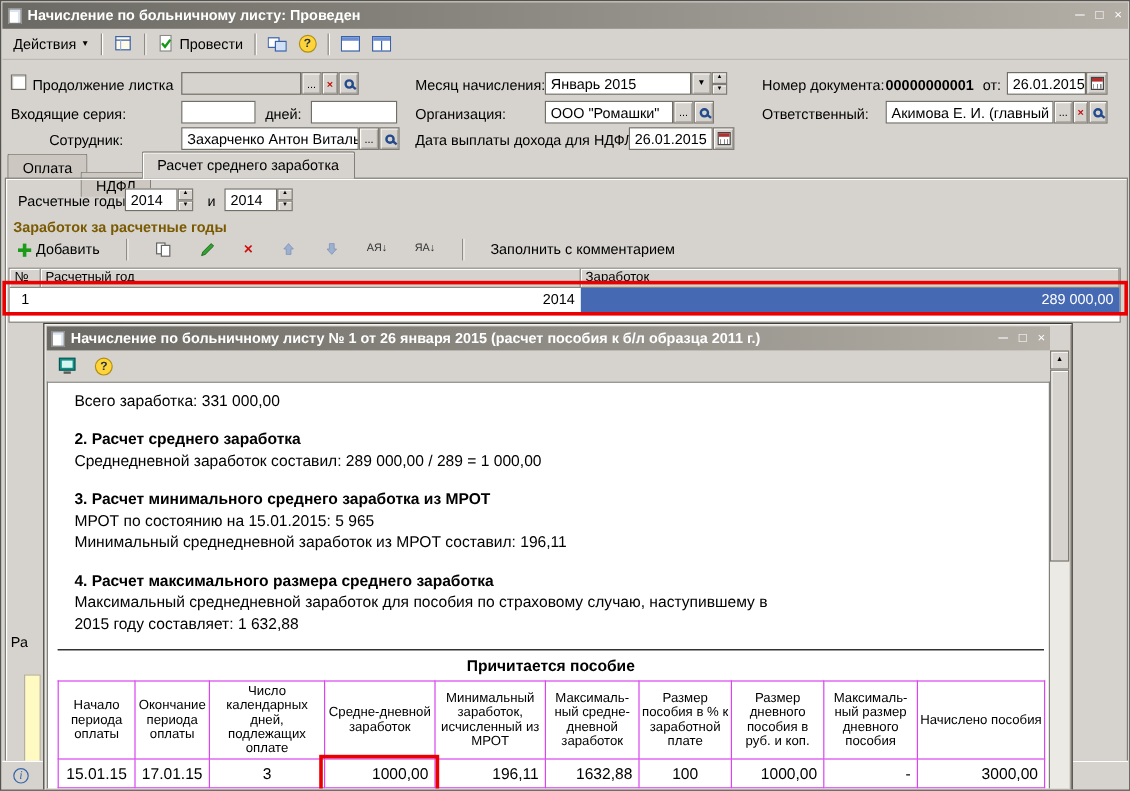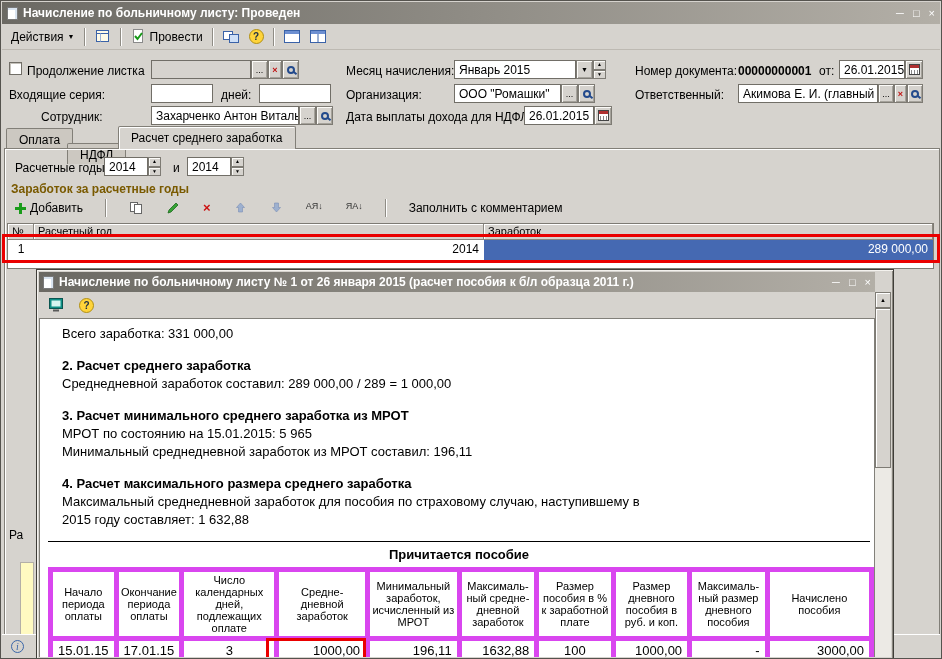--- a/index.html
+++ b/index.html
@@ -56,21 +56,21 @@
 .dscroll{position:absolute;top:22px;right:2px;width:16px;bottom:2px;background:#eceae5;}
 .dsup{height:16px;background:#d6d3ce;border:1px solid #7e7b74;box-shadow:inset 1px 1px 0 #fff;font-size:6px;text-align:center;line-height:14px;}
 .dsthumb{position:absolute;left:0;top:16px;width:16px;height:160px;background:#d6d3ce;border:1px solid #7e7b74;box-shadow:inset 1px 1px 0 #fff;}
 .dcontent{position:absolute;left:2px;top:48px;right:18px;bottom:2px;background:#fff;border:1px solid #82807a;border-bottom:none;overflow:hidden;padding:6px 0 0 22px;font-size:13px;line-height:18px;}
 .gap{height:14px;}
 .bold{font-weight:bold;}
 .repline{height:1px;background:#000;width:822px;margin:12px 0 4px -14px;}
 .bftitle{width:822px;margin-left:-14px;text-align:center;font-weight:bold;}
 .twrap{position:relative;display:inline-block;margin:3px 0 0 -14px;}
 table{border-collapse:collapse;table-layout:fixed;}
-th,td{border:5px solid #d946ef;}
+th,td{border:1px solid #d946ef;}
 th{font-weight:normal;font-size:11px;line-height:12px;padding:2px 1px;height:62px;vertical-align:middle;text-align:center;overflow:hidden;}
 td{font-size:13px;height:24px;padding:1px 5px;white-space:nowrap;}
 .tr{text-align:right;}
 .tc{text-align:center;}
 .cellbox{position:absolute;left:218px;bottom:-4px;width:100px;height:32px;border:3px solid #ea0000;pointer-events:none;}
 </style>
 </head>
 <body>
 
 <div id="screen">

